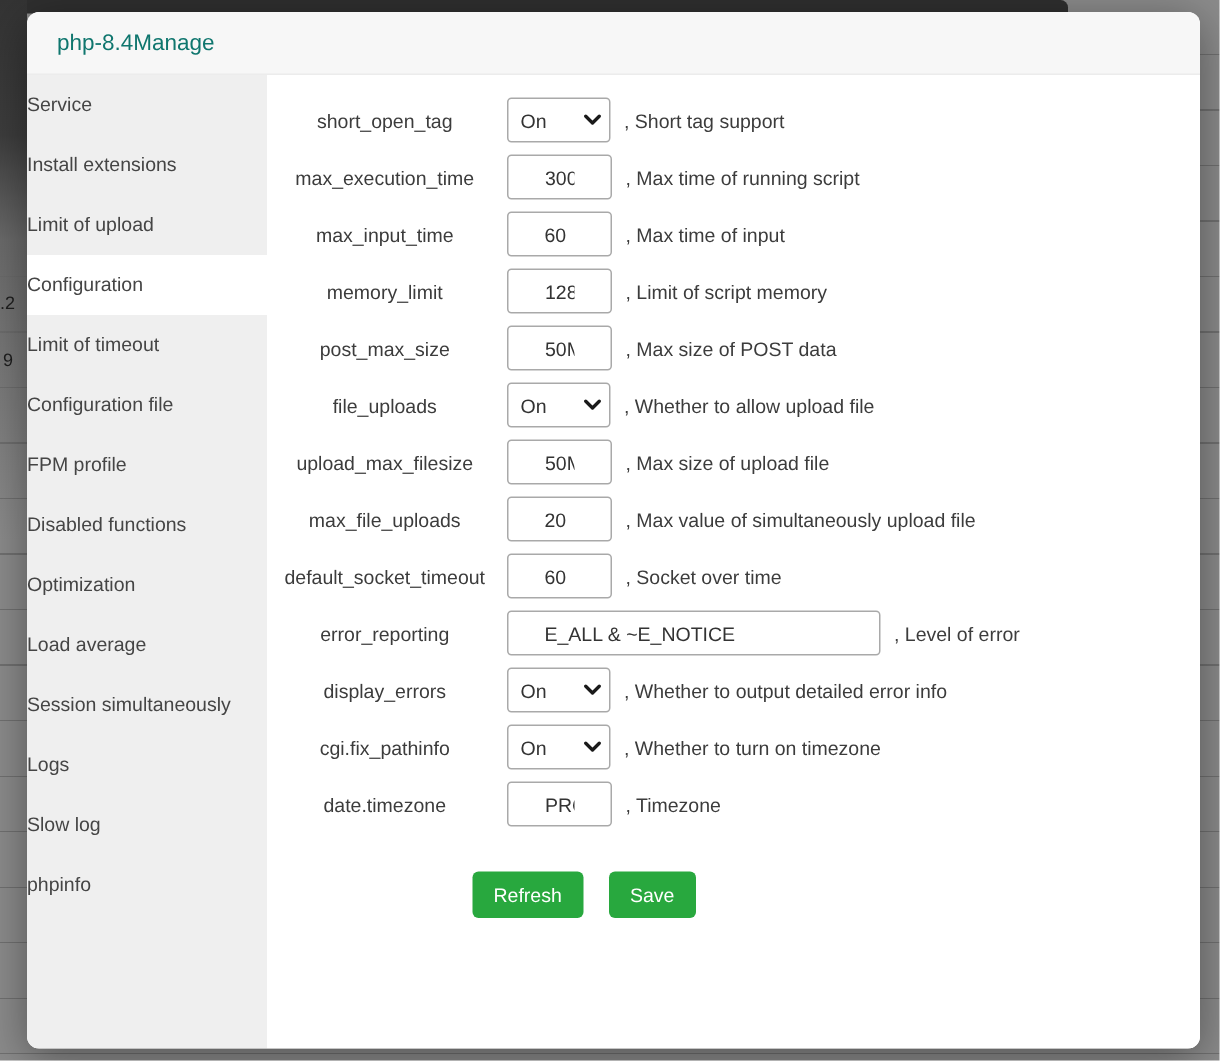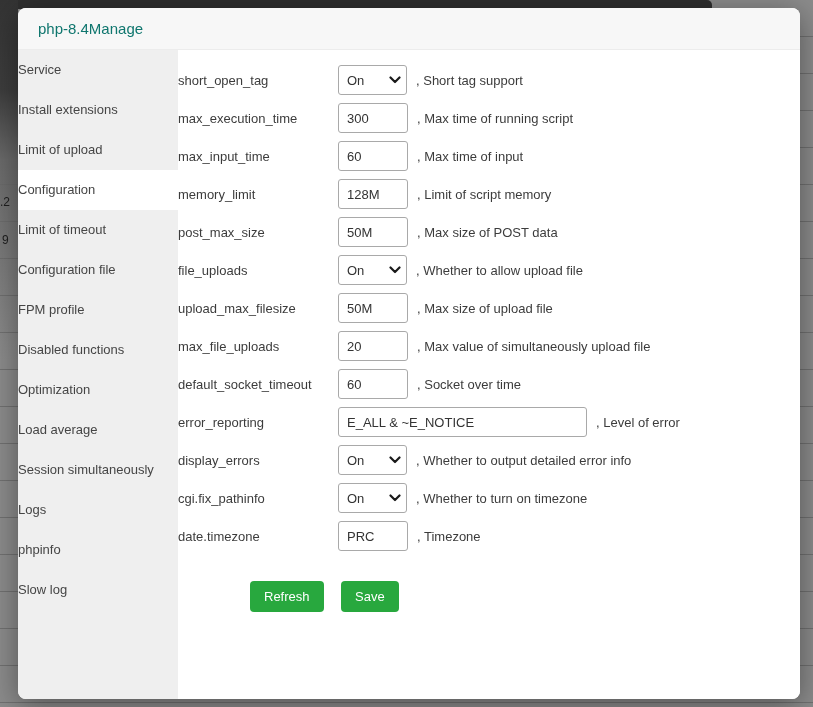--- a/index.html
+++ b/index.html
@@ -43,45 +43,45 @@
   .sidebar { flex:0 0 160px; width:160px; background:#efefef; }
   .side-item {
     height:40px; line-height:40px; padding-left:0;
     font-size:13px; color:#454545; cursor:pointer; white-space:nowrap;
   }
   .side-item.active { background:#ffffff; }
   .content { flex:1; background:#ffffff; padding-top:15px; overflow:hidden; }
 
   .form-row { display:flex; align-items:center; height:30px; margin-bottom:8px; }
   .form-label {
-    flex:0 0 157px; width:157px; text-align:left;
+    flex:0 0 157px; width:157px; text-align:center;
     font-size:13px; color:#3c3c3c; white-space:nowrap;
   }
   .ctl-wrap { margin-left:3px; position:relative; }
   input.ctl {
     width:70px; height:30px; box-sizing:border-box;
     border:1px solid #a9a9a9; border-radius:3px;
-    padding:0 8px; font-size:13px; color:#333; outline:none; background:#fff;
+    padding:0 24px; font-size:13px; color:#333; outline:none; background:#fff;
   }
   input.ctl.wide { width:249px; }
   .sel { width:69px; height:30px; }
   .sel select {
     appearance:none; -webkit-appearance:none;
     width:100%; height:100%; box-sizing:border-box;
     border:1px solid #a9a9a9; border-radius:3px;
     padding:0 20px 0 8px; font-size:13px; color:#333;
     background:#fff; outline:none; cursor:pointer;
   }
   .sel .chev {
     position:absolute; right:6px; top:50%; transform:translateY(-50%);
     pointer-events:none; display:flex;
   }
   .desc { margin-left:9px; font-size:13px; color:#3c3c3c; white-space:nowrap; }
 
-  .btn-row { margin-top:30px; padding-left:72px; }
+  .btn-row { margin-top:30px; padding-left:117px;margin-left:20px; }
   .btn {
     display:inline-block; border:none; cursor:pointer;
     background:#28a83e; color:#ffffff;
     border-radius:4px; font-size:13px; font-family:inherit;
     height:31px; line-height:31px; padding:0 14px; margin-right:13px;
   }
 </style>
 </head>
 <body>
 
@@ -100,22 +100,22 @@
         <div class="side-item">Limit of upload</div>
         <div class="side-item active">Configuration</div>
         <div class="side-item">Limit of timeout</div>
         <div class="side-item">Configuration file</div>
         <div class="side-item">FPM profile</div>
         <div class="side-item">Disabled functions</div>
         <div class="side-item">Optimization</div>
         <div class="side-item">Load average</div>
         <div class="side-item">Session simultaneously</div>
         <div class="side-item">Logs</div>
+        <div class="side-item">Slow log</div>
         <div class="side-item">phpinfo</div>
-        <div class="side-item">Slow log</div>
       </div>
     <div class="content">
       <div id="form-rows">
           <div class="form-row">
             <span class="form-label">short_open_tag</span>
             <span class="ctl-wrap sel"><select><option>On</option></select><span class="chev">
                 <svg width="12" height="8" viewBox="0 0 12 8">
                   <polyline points="1.5,1.5 6,6 10.5,1.5" fill="none" stroke="#1a1a1a" stroke-width="2.2" stroke-linecap="round" stroke-linejoin="round"></polyline>
                 </svg>
               </span></span>

